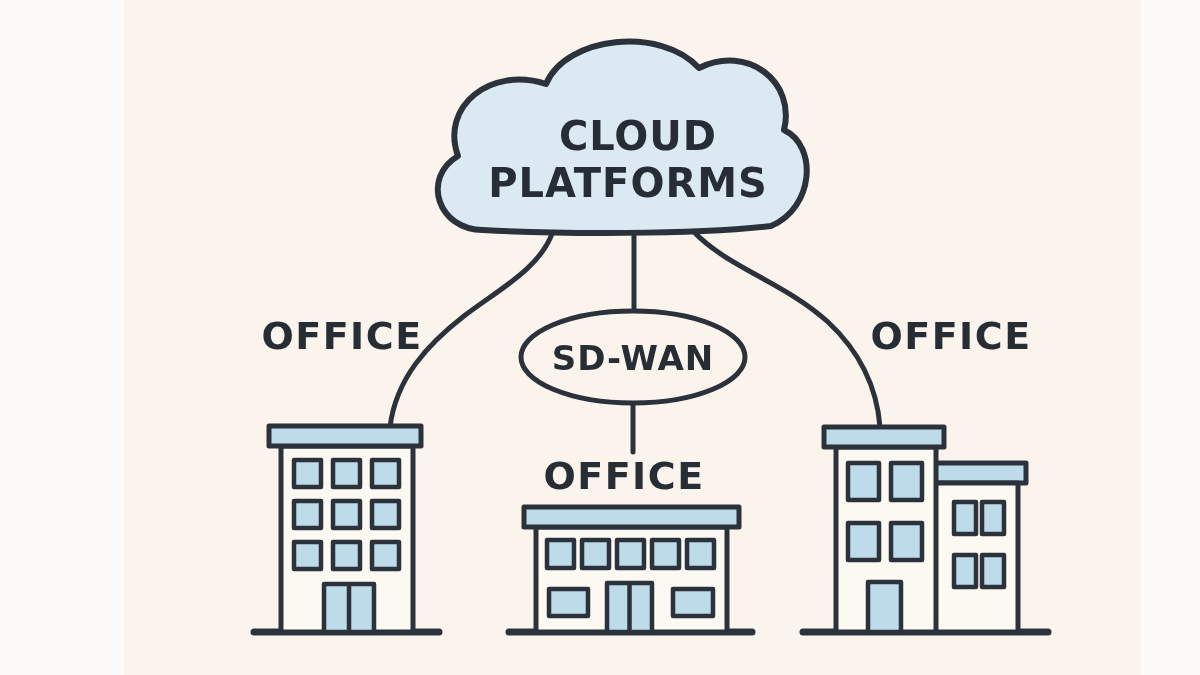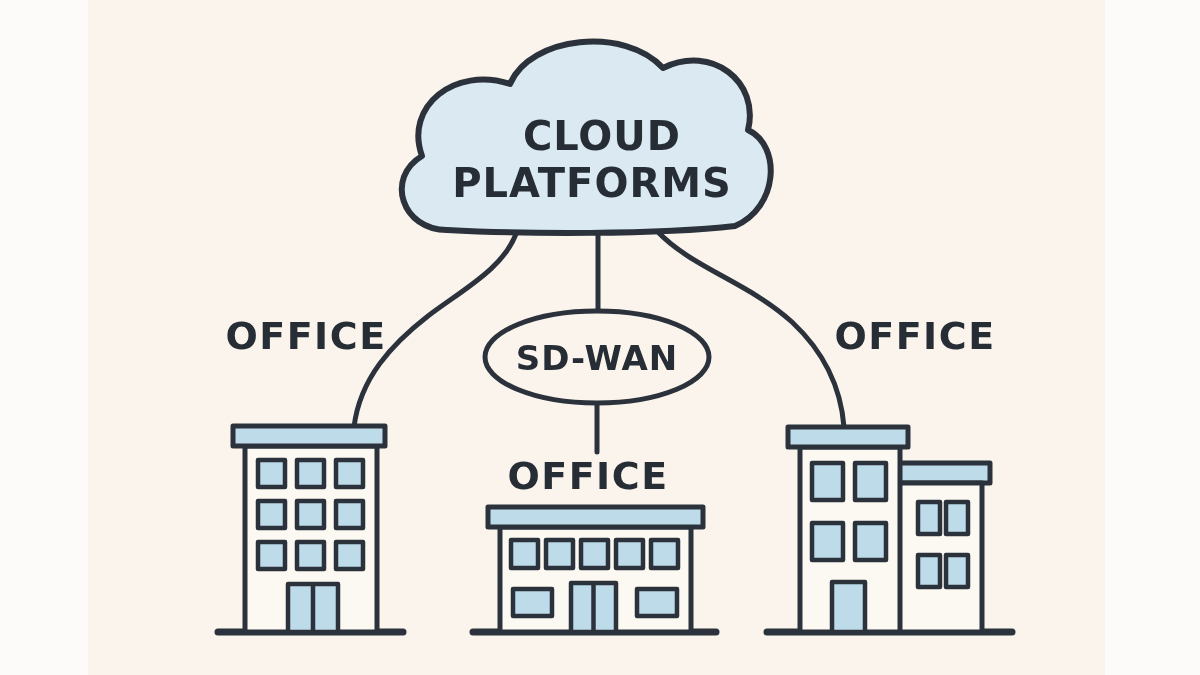--- a/index.html
+++ b/index.html
@@ -8,20 +8,21 @@
     width: 1200px;
     height: 675px;
     overflow: hidden;
     background: var(--margin-background, #fdfbf9);
     font-family: "DejaVu Sans", "Liberation Sans", sans-serif;
   }
   .stage {
     position: relative;
     width: 1020px;
     height: 675px;
+    margin-left: 36px;
   }
   svg { display: block; }
 
   .margin-band { fill: var(--margin-background, #fdfbf9); }
   .canvas-bg  { fill: var(--background, #faf4ed); }
 
   .cloud-shape {
     fill: var(--cloud-fill, #dbeaf2);
     stroke: var(--outline, #2b323b);
     stroke-width: 6;

